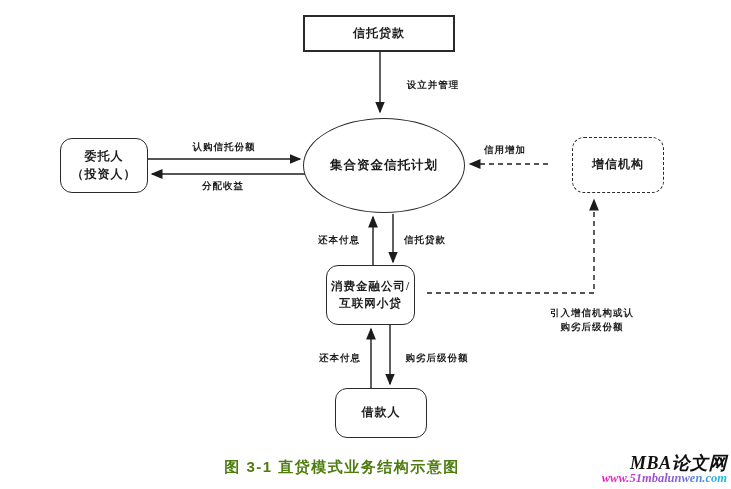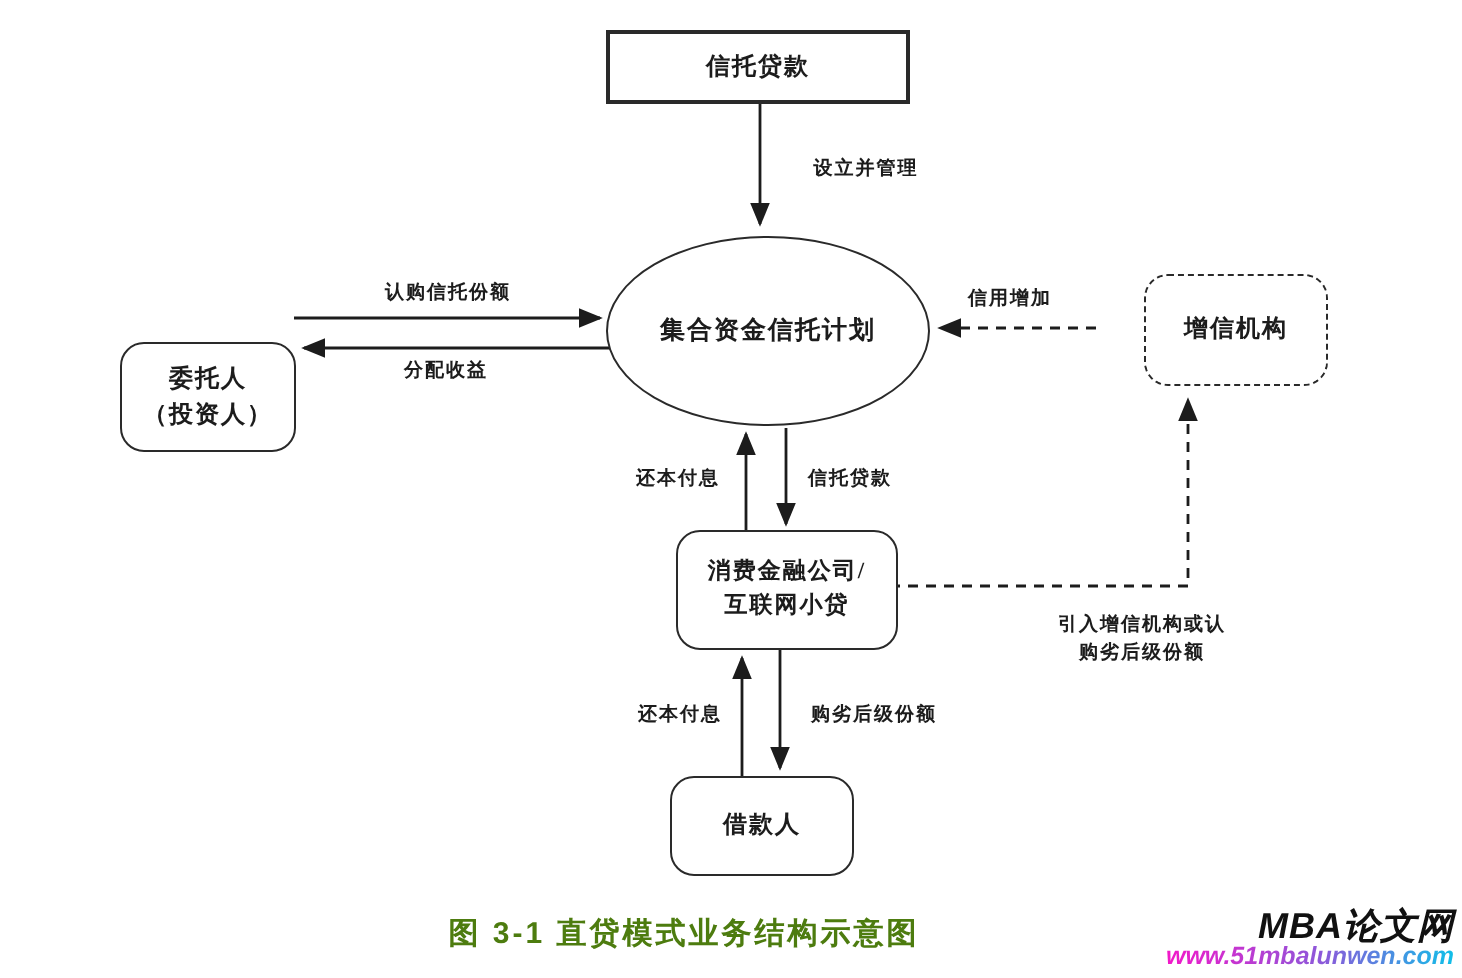--- a/index.html
+++ b/index.html
@@ -57,21 +57,21 @@
     font-weight: bold;
     font-size: 15px;
     letter-spacing: 1.5px;
     white-space: nowrap;
     color: #4d7c0f;
   }
   .wm {
     position: absolute;
     right: 4px;
     text-align: left;
-    font-family: Liberation Sans, sans-serif;
+    font-family: Liberation Serif, serif;
     font-style: italic;
     white-space: nowrap;
   }
   .wm-name {
     top: 451px;
     font-weight: bold;
     font-size: 18px;
     color: #111;
     letter-spacing: 0.5px;
   }
@@ -113,51 +113,51 @@
 
     <line x1="390" y1="325" x2="390" y2="384" stroke="#1c1c1c" stroke-width="1.4" marker-end="url(#arrow)"></line>
 
     <path d="M 427,293 L 594,293 L 594,200" fill="none" stroke="#1c1c1c" stroke-width="1.4" stroke-dasharray="5,4" marker-end="url(#arrow)"></path>
   </svg>
 
   <div class="node" style="left:303px; top:15px; width:152px; height:37px; border-width:2px;">
     <span>信托贷款</span>
   </div>
 
-  <div class="node rounded" style="left:60px; top:138px; width:88px; height:55px;margin-top:33px;">
+  <div class="node rounded" style="left:60px; top:138px; width:88px; height:55px;">
     <span>委托人</span>
     <span>（投资人）</span>
   </div>
 
   <div class="node ellipse" style="left:303px; top:118px; width:162px; height:95px; border-width:1.4px;">
     <span>集合资金信托计划</span>
   </div>
 
   <div class="node rounded dashed" style="left:572px; top:137px; width:92px; height:56px; border-width:1.5px;text-align:right;">
     <span>增信机构</span>
   </div>
 
-  <div class="node rounded" style="left:338px; top:265px; width:111px; height:60px; font-size:11.5px;">
+  <div class="node rounded" style="left:326px; top:265px; width:89px; height:60px; font-size:11.5px;">
     <span>消费金融公司/</span>
     <span>互联网小贷</span>
   </div>
 
   <div class="node rounded" style="left:335px; top:388px; width:92px; height:50px;">
     <span>借款人</span>
   </div>
 
   <div class="edge-label" style="left:433px; top:85px;">设立并管理</div>
   <div class="edge-label" style="left:224px; top:147px;">认购信托份额</div>
   <div class="edge-label" style="left:223px; top:186px;">分配收益</div>
   <div class="edge-label" style="left:505px; top:150px;">信用增加</div>
   <div class="edge-label" style="left:339px; top:240px;">还本付息</div>
   <div class="edge-label" style="left:425px; top:240px;">信托贷款</div>
   <div class="edge-label" style="left:340px; top:358px;">还本付息</div>
   <div class="edge-label" style="left:437px; top:358px;">购劣后级份额</div>
-  <div class="edge-label" style="left:571px; top:320px;">
+  <div class="edge-label" style="left:592px; top:320px;">
     <div>引入增信机构或认</div>
     <div>购劣后级份额</div>
   </div>
 
   <div class="caption">图 3-1 直贷模式业务结构示意图</div>
 
   <div class="wm wm-name">MBA论文网</div>
   <div class="wm wm-url">www.51mbalunwen.com</div>
 
 </div>

